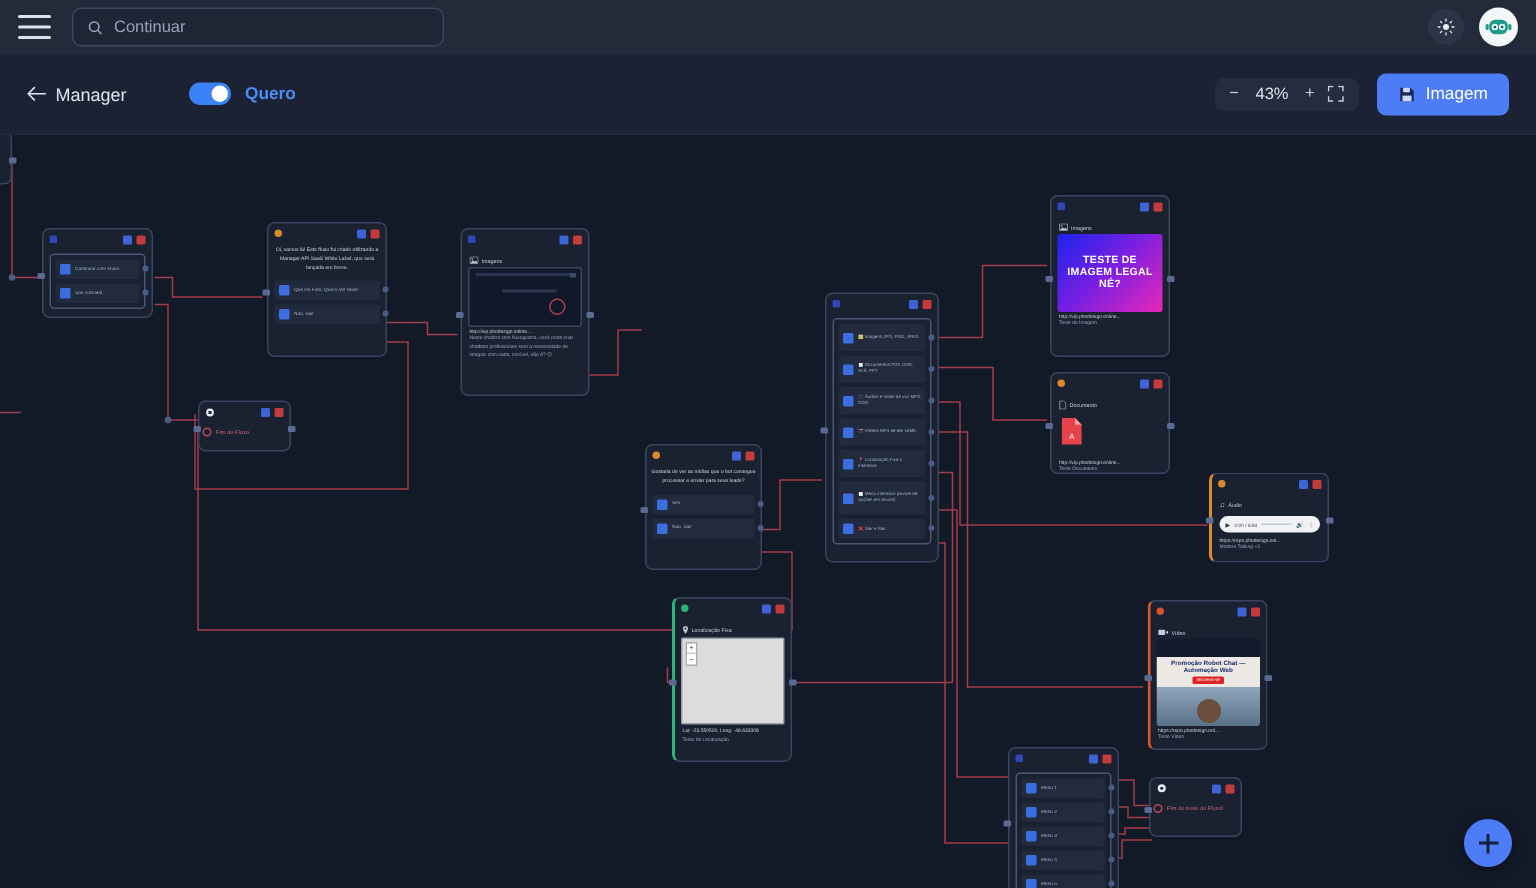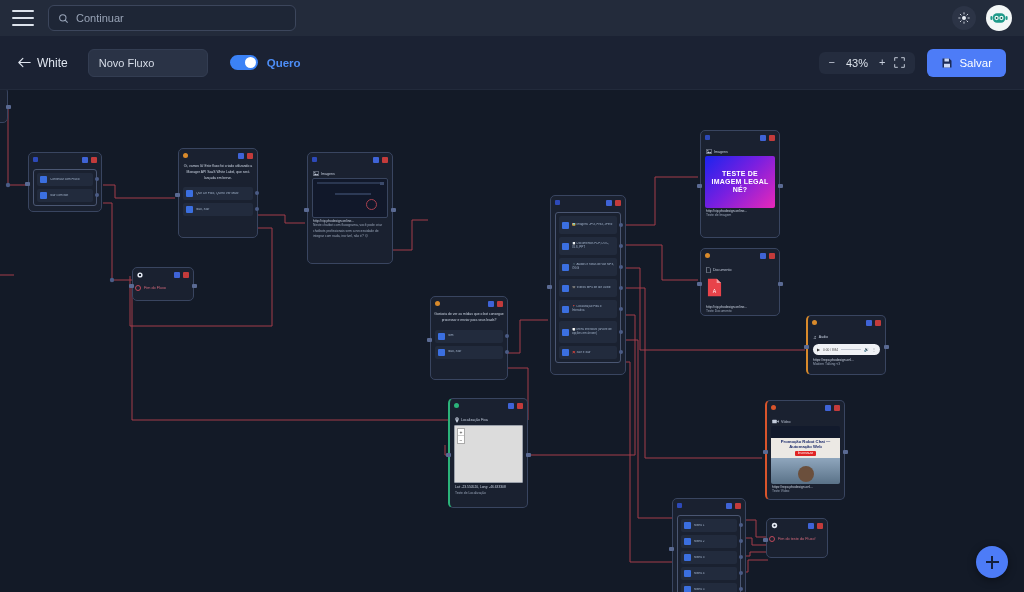--- a/index.html
+++ b/index.html
@@ -152,24 +152,21 @@
         </svg>
       </div>
     </div>
   </div>
 
   <div class="subbar">
     <div class="back-btn">
       <svg width="13" height="11" viewBox="0 0 16 12">
         <path d="M6 1 L1 6 L6 11 M1 6 H15" fill="none" stroke="#dfe5ef" stroke-width="1.4" stroke-linecap="round" stroke-linejoin="round"></path>
       </svg>
-      <span>White</span>
-    </div>
-    <div class="flow-name">
-      <span>Novo Fluxo</span>
+      <span>Manager</span>
     </div>
     <div class="toggle-wrap">
       <div class="toggle"></div>
       <span class="toggle-label">Quero</span>
     </div>
     <div class="subbar-right">
       <div class="zoomctl">
         <span class="z">−</span>
         <span class="zoom-val">43%</span>
         <span class="z">+</span>
@@ -181,21 +178,21 @@
               <path d="M5 15 H1 V11"></path>
           </g>
         </svg>
       </div>
       <button class="save-btn">
         <svg width="12" height="12" viewBox="0 0 16 16">
           <path d="M2 2 h9 l3 3 v9 h-12 z" fill="#1b2a57"></path>
           <rect x="4.6" y="2" width="6" height="4" fill="#cdd9f5"></rect>
           <rect x="4" y="9" width="8" height="5" fill="#cdd9f5"></rect>
         </svg>
-        <span>Salvar</span>
+        <span>Imagem</span>
       </button>
     </div>
   </div>
 
   <div class="canvas">
 
     <svg class="edges">
       <path d="M0 15 H8 V95 H28"></path>
       <path d="M103 95 H115 V108 H175"></path>
       <path d="M103 113 H112 V190 H132"></path>

